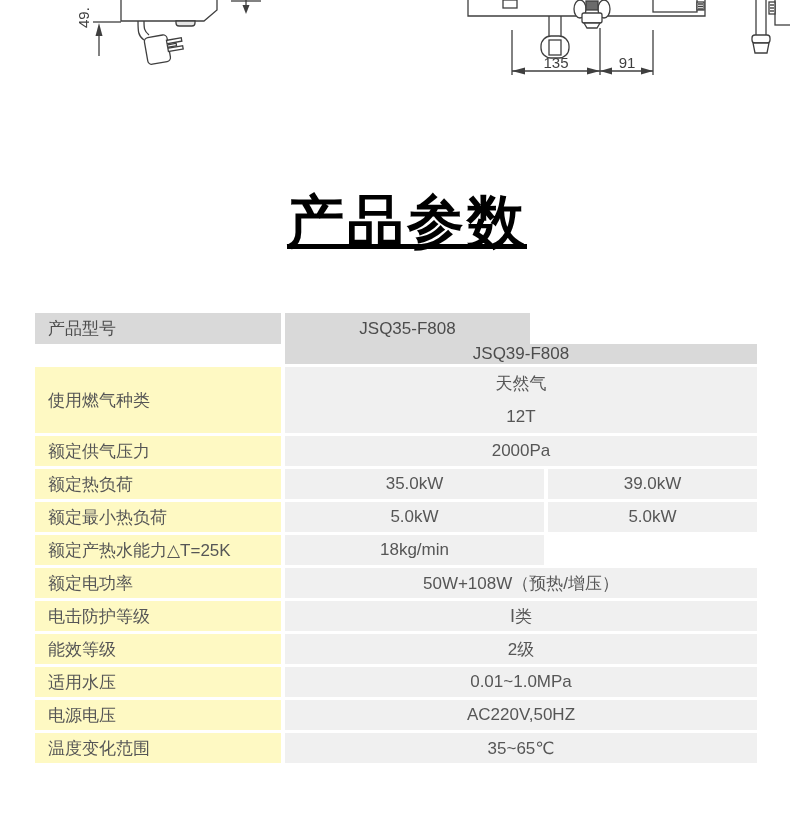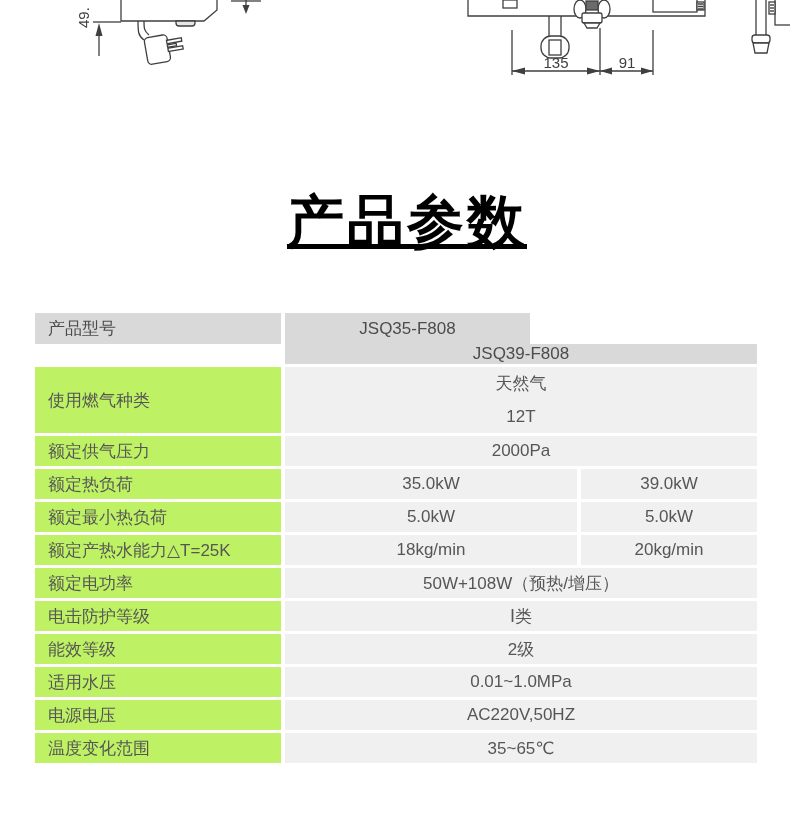--- a/index.html
+++ b/index.html
@@ -7,27 +7,27 @@
         font-family:"Liberation Sans","DejaVu Sans",sans-serif;}
   
   .drawing{position:absolute;left:0;top:0;width:790px;height:82px;}
   .drawing svg{display:block;}
   
   .page-title{position:absolute;left:12px;top:190px;width:790px;text-align:center;
     font-size:57px;font-weight:900;color:#000;letter-spacing:3px;line-height:62px;text-decoration:underline;}
   
   .spec-table{position:absolute;left:35px;top:313px;width:722px;}
   .t-row{display:flex;gap:4px;margin-bottom:3px;}
-  .t-label{width:246px;background:#bef264;color:#565656;font-size:17px;
+  .t-label{width:246px;background:#fef9c3;color:#565656;font-size:17px;
     display:flex;align-items:center;padding-left:13px;box-sizing:border-box;}
   .t-values{flex:1;display:flex;gap:4px;}
   .t-values.t-nogap{gap:0;flex-direction:column;}
   .t-val{background:#f0f0f0;color:#565656;font-size:17px;
     display:flex;align-items:center;justify-content:center;text-align:center;}
-  .t-val.first{width:292px;flex:none;}
+  .t-val.first{width:259px;flex:none;}
   .t-val.rest{flex:1;}
   .t-header .t-label,.t-header .t-val{background:#d9d9d9;color:#4c4c4c;}
   .t-header .t-val.first{width:245px;}
   .h30 .t-label,.h30 .t-val{height:30px;}
   .h31 .t-label,.h31 .t-val{height:31px;text-align:right;}
   .h66 .t-label,.h66 .t-val{height:66px;}
   .t-val .two-lines{display:flex;flex-direction:column;justify-content:space-between;}
   .t-val .two-lines div{line-height:33px;}
 </style>
 </head>
@@ -142,21 +142,20 @@
         <div class="t-label">额定最小热负荷</div>
         <div class="t-values">
           <div class="t-val first">5.0kW</div>
           <div class="t-val rest">5.0kW</div>
         </div>
       </div>
       <div class="t-row h30">
         <div class="t-label">额定产热水能力△T=25K</div>
         <div class="t-values">
           <div class="t-val first">18kg/min</div>
-          <div class="t-val rest">20kg/min</div>
         </div>
       </div>
       <div class="t-row h30">
         <div class="t-label">额定电功率</div>
         <div class="t-values">
           <div class="t-val rest">50W+108W（预热/增压）</div>
         </div>
       </div>
       <div class="t-row h30">
         <div class="t-label">电击防护等级</div>

